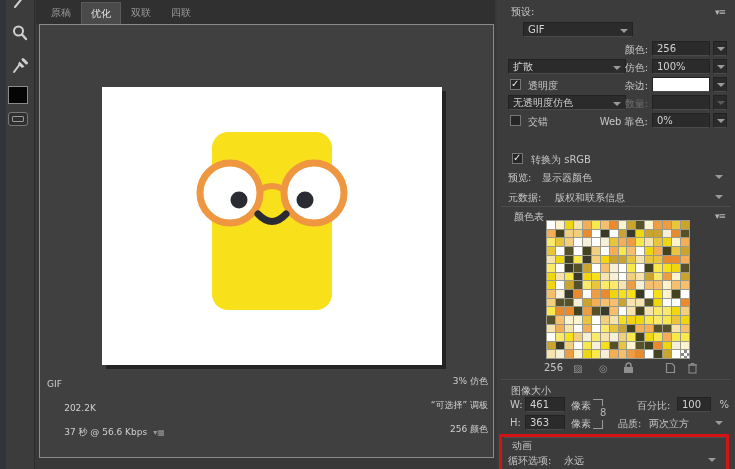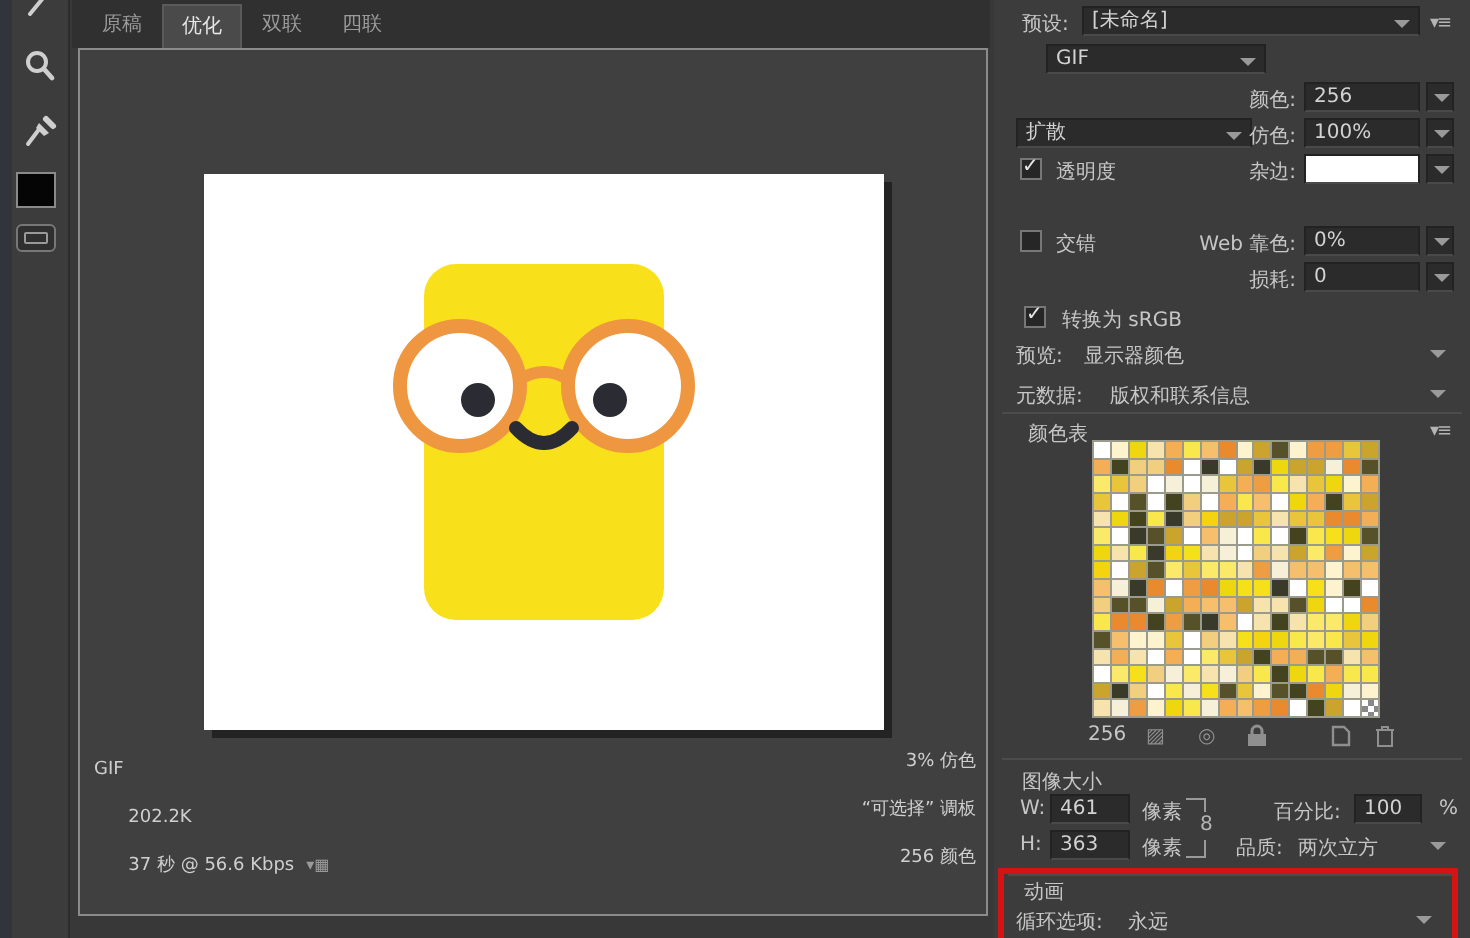--- a/index.html
+++ b/index.html
@@ -131,21 +131,20 @@
     <div id="status-right"><span>3% 仿色</span><br>
       <span>“可选择” 调板</span><br>
       <span>256 颜色</span>
     </div>
   </div>
 
   <div id="panel">
 
     <div class="row" style="top:3px">
       <span class="lbl" style="left:14px">预设:</span>
-      <div class="field" style="left:44px;width:169px"><span>[未命名]</span><span class="chev" style="right:4px"></span></div>
       <span class="menu-icon" style="right:4px;top:5px">▾≡</span>
     </div>
 
     <div class="row" style="top:22px">
       <div class="field" style="left:26px;width:110px"><span>GIF</span><span class="chev" style="right:4px"></span></div>
     </div>
 
     <div class="row" style="top:41px">
       <span class="lbl" style="right:87px">颜色:</span>
       <div class="field" style="right:25px;width:58px"><span>256</span></div>
@@ -166,38 +165,39 @@
     <div class="row" style="top:77px">
       <span class="cb on" style="left:13px"></span>
       <span class="lbl" style="left:31px">透明度</span>
       <span class="lbl" style="right:87px">杂边:</span>
       <div class="field" style="right:25px;width:58px;background:#fff"></div>
       <div class="chevbox" style="right:8px">
           <span class="chev"></span>
         </div>
     </div>
 
+    <div class="row" style="top:95px">
+      <div class="field" style="left:11px;width:118px"><span>无透明度仿色</span><span class="chev" style="right:4px"></span></div>
+      <span class="lbl dis" style="right:87px">数量:</span>
+      <div class="field dis" style="right:25px;width:58px"><span></span></div>
+      <div class="chevbox" style="right:8px">
+          <span class="chev" style="border-top-color:#5a5a5a"></span>
+        </div>
+    </div>
 
     <div class="row" style="top:113px">
       <span class="cb" style="left:13px"></span>
       <span class="lbl" style="left:31px">交错</span>
       <span class="lbl" style="right:87px">Web 靠色:</span>
       <div class="field" style="right:25px;width:58px"><span>0%</span></div>
       <div class="chevbox" style="right:8px">
           <span class="chev"></span>
         </div>
     </div>
 
-    <div class="row" style="top:131px">
-      <span class="lbl" style="right:87px">损耗:</span>
-      <div class="field" style="right:25px;width:58px"><span>0</span></div>
-      <div class="chevbox" style="right:8px">
-          <span class="chev"></span>
-        </div>
-    </div>
 
     <div class="row" style="top:151px">
       <span class="cb on" style="left:15px"></span>
       <span class="lbl" style="left:34px">转换为 sRGB</span>
     </div>
 
     <div class="row" style="top:169px">
       <span class="lbl" style="left:11px">预览:</span>
       <span class="lbl" style="left:45px">显示器颜色</span>
       <span class="chev flat-chev" style="right:12px"></span>

